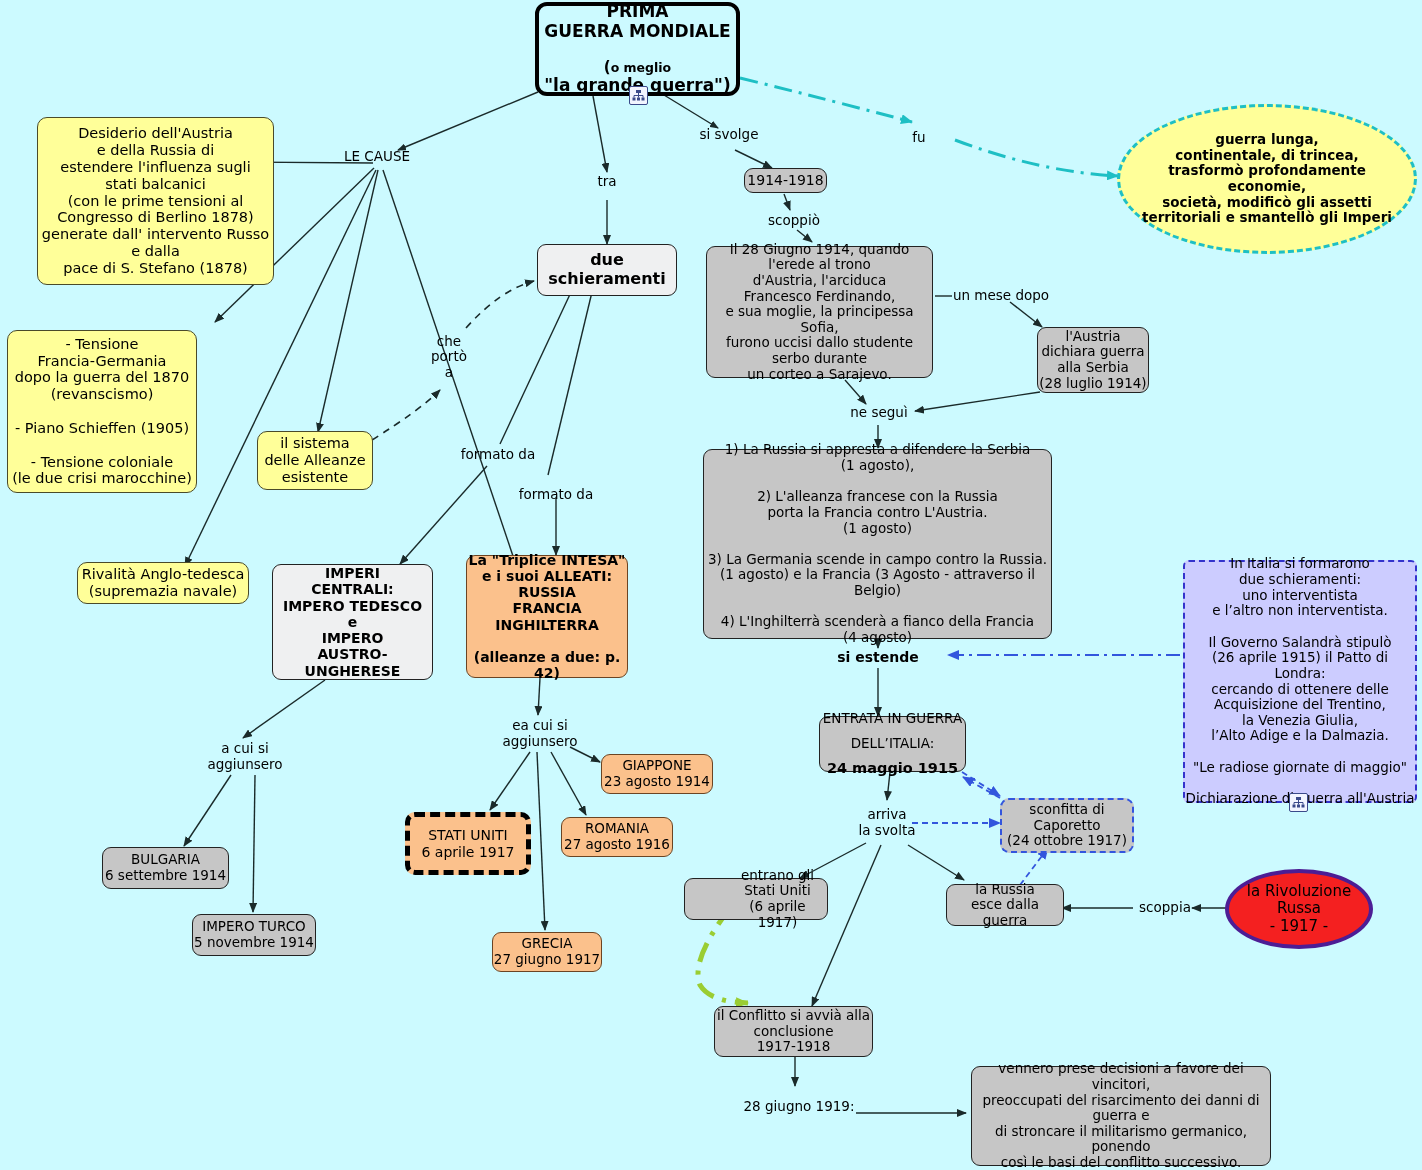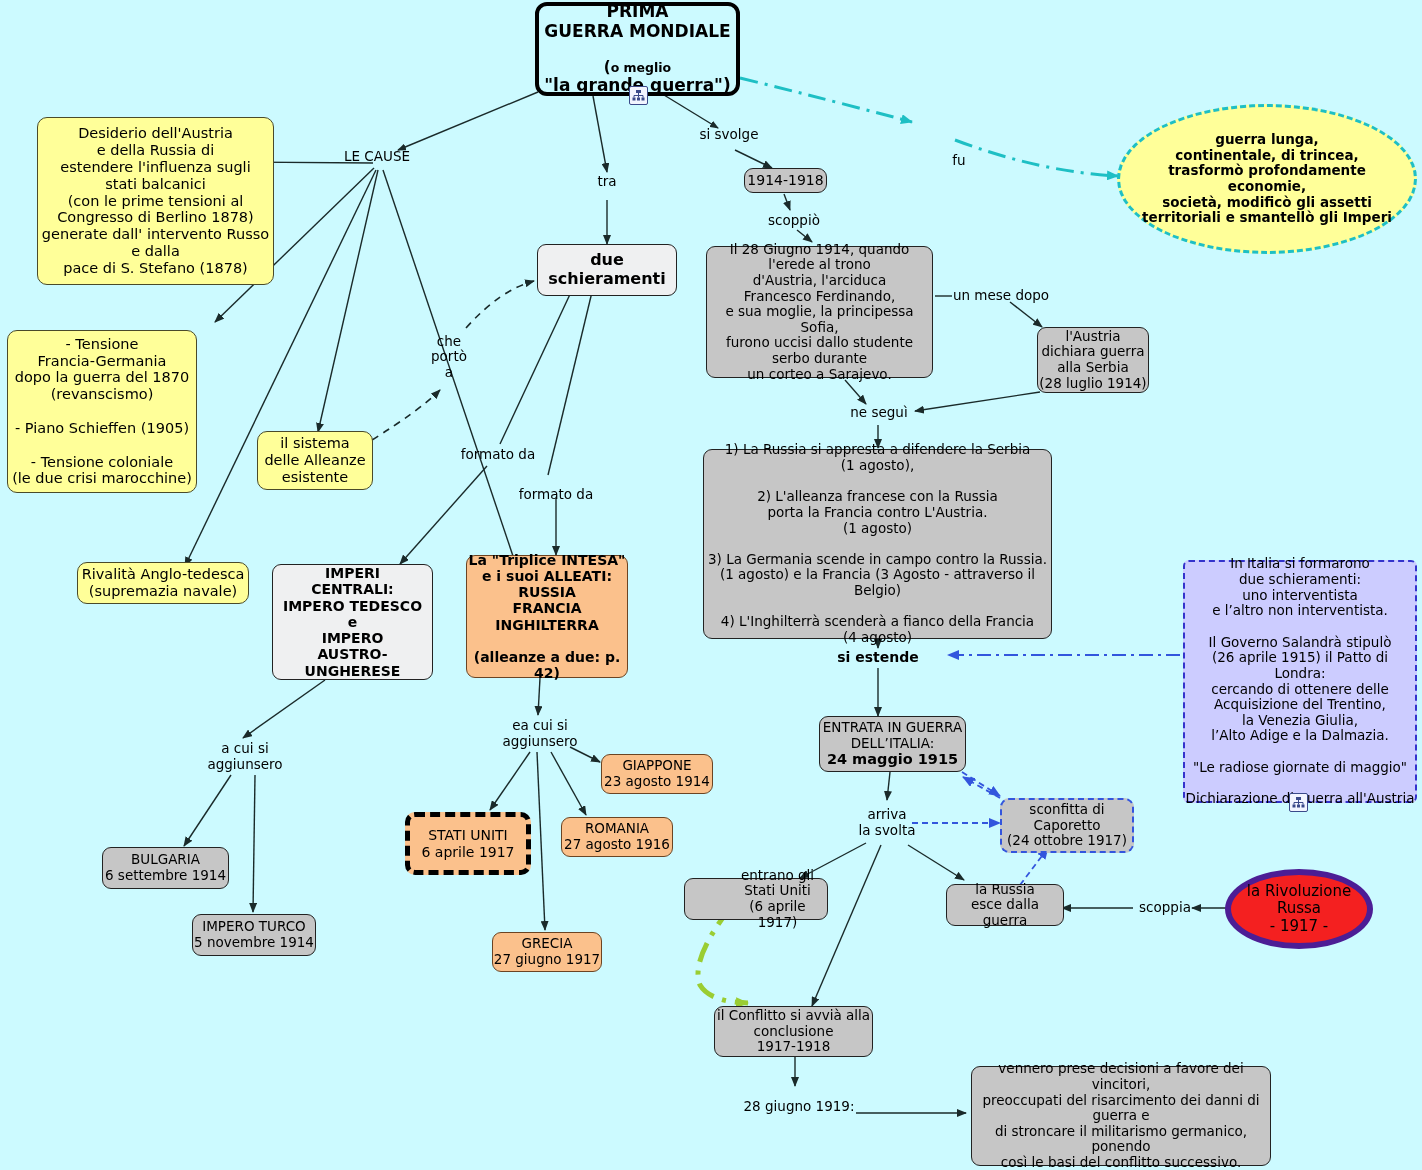--- a/index.html
+++ b/index.html
@@ -85,21 +85,21 @@
     font-size:13.5px;
   }
   .n-ellipse-yellow{
     background:#ffff99;
     border:3px dashed #1ebfc4;
     border-radius:50%;
     font-size:13.5px;font-weight:bold;
   }
   .n-ellipse-red{
     background:#f42020;
-    border:6px solid #4c1d95;
+    border:4px solid #4c1d95;
     border-radius:50%;
     font-size:15px;
   }
 
   .label{
     position:absolute;
     font-size:13.5px;
     color:#000;
     text-align:center;
     white-space:pre-line;
@@ -348,21 +348,21 @@
 2) L'alleanza francese con la Russia
 porta la Francia contro L'Austria.
 (1 agosto)
 
 3) La Germania scende in campo contro la Russia.
 (1 agosto) e la Francia (3 Agosto - attraverso il Belgio)
 
 4) L'Inghilterrà scenderà a fianco della Francia
 (4 agosto)</div>
 
-  <div class="node n-grey" style="left:819px;top:716px;width:147px;height:56px;flex-direction:column;">
+  <div class="node n-grey" style="left:819px;top:716px;width:147px;height:56px;flex-direction:column;gap:9px;">
     <div>ENTRATA IN GUERRA</div>
     <div>DELL’ITALIA:</div>
     <div style="font-weight:bold;font-size:14.5px;">24 maggio 1915</div>
   </div>
 
   <div class="node n-grey-dashblue" style="left:1000px;top:798px;width:134px;height:55px;">sconfitta di
 Caporetto
 (24 ottobre 1917)</div>
 
   <div class="node n-grey" style="left:684px;top:878px;width:144px;height:42px;padding-left:43px;">entrano gli Stati Uniti
@@ -416,21 +416,21 @@
       <rect x="9.5" y="8.5" width="3" height="3" fill="#3a4a8a"></rect>
     </svg>
   </div>
 
   <div class="label" style="left:341px;top:148px;width:72px;height:18px;">LE CAUSE</div>
 
   <div class="label" style="left:585px;top:173px;width:44px;height:18px;">tra</div>
 
   <div class="label" style="left:693px;top:126px;width:72px;height:18px;">si svolge</div>
 
-  <div class="label" style="left:944px;top:129px;width:30px;height:18px;margin-top:23px;">fu</div>
+  <div class="label" style="left:904px;top:129px;width:30px;height:18px;">fu</div>
 
   <div class="label" style="left:758px;top:212px;width:72px;height:18px;">scoppiò</div>
 
   <div class="label" style="left:950px;top:287px;width:102px;height:18px;">un mese dopo</div>
 
   <div class="label" style="left:843px;top:404px;width:72px;height:18px;">ne seguì</div>
 
   <div class="label" style="left:426px;top:330px;width:46px;height:54px;flex-direction:column;">che
 portò
 a</div>

